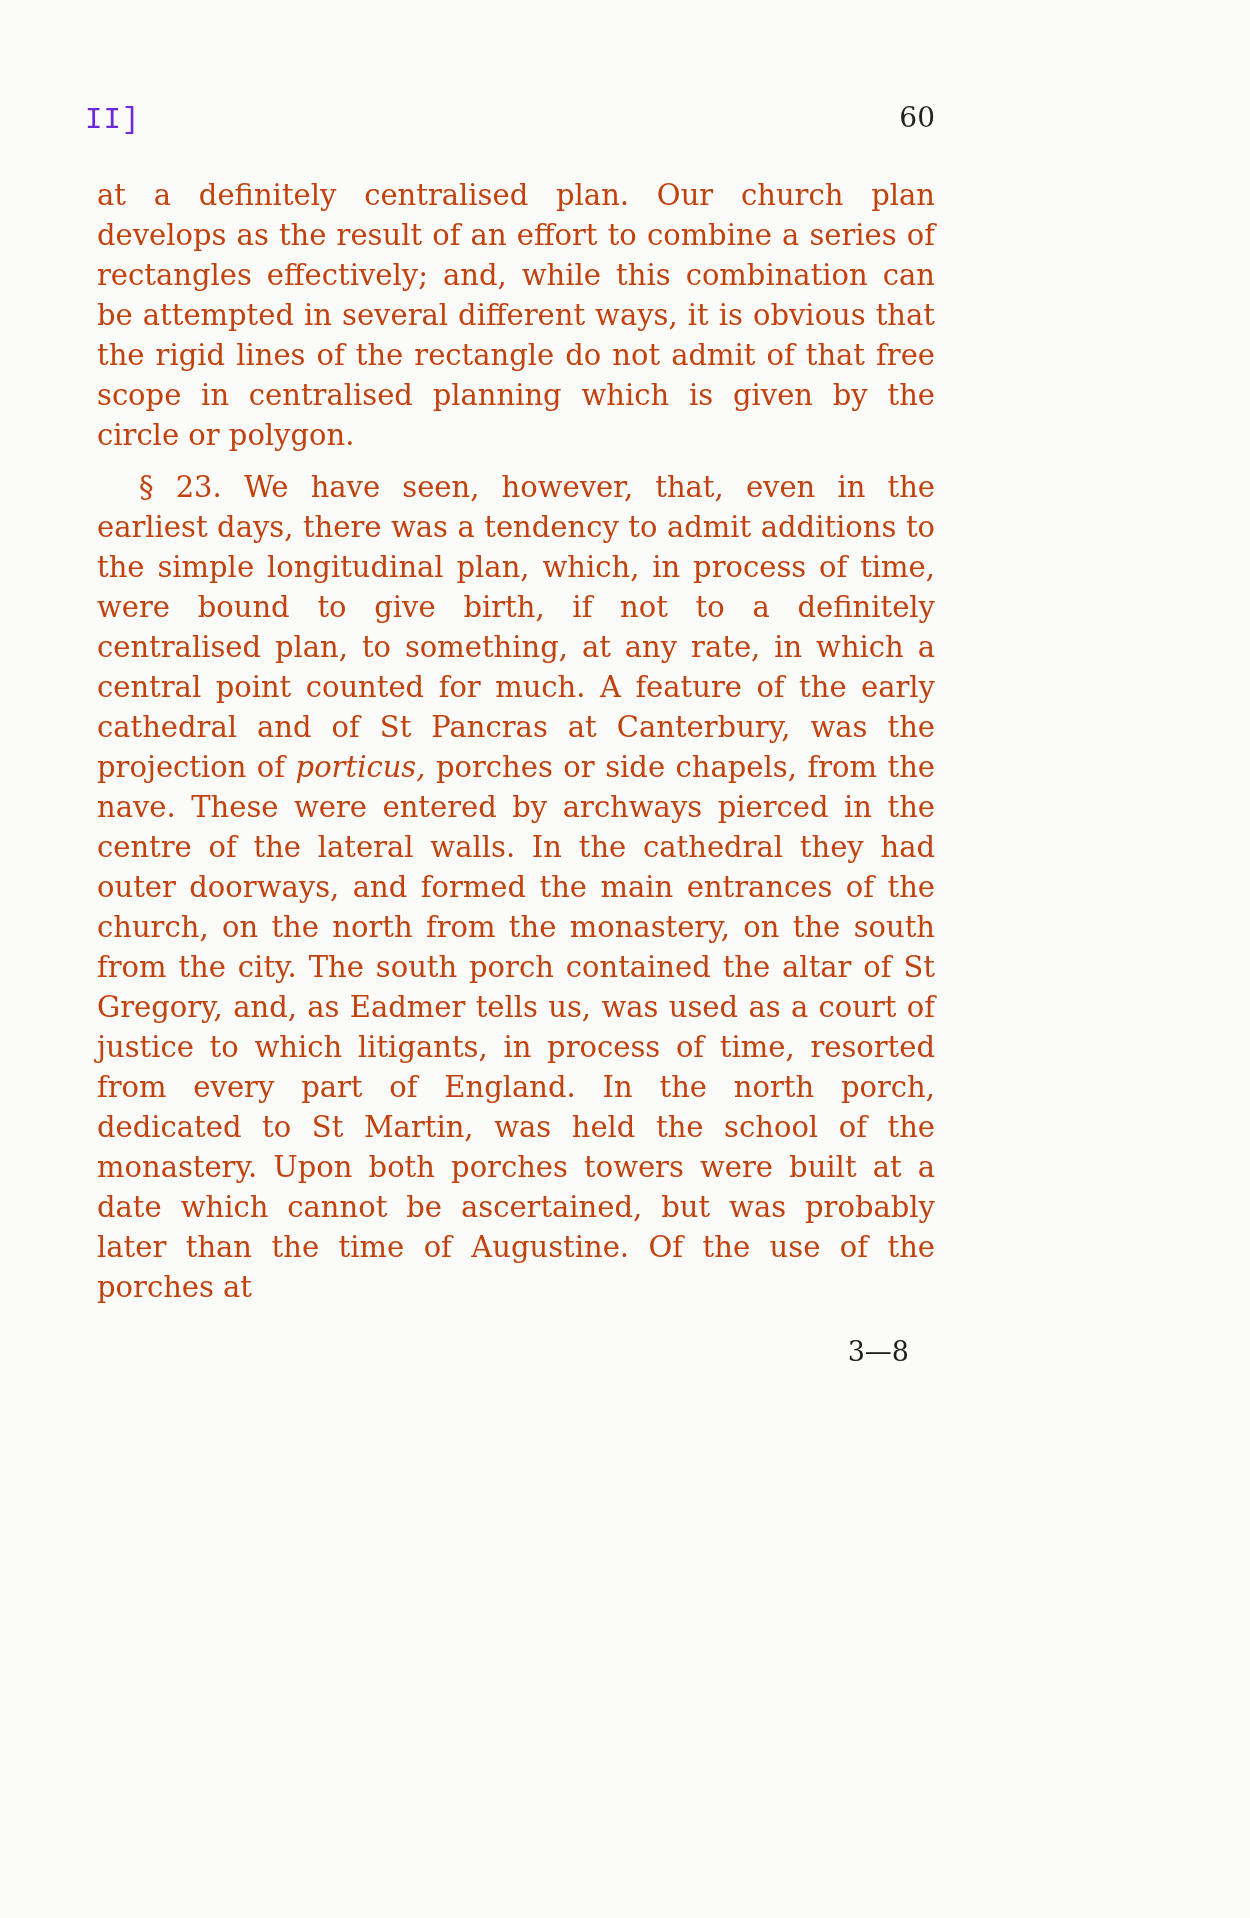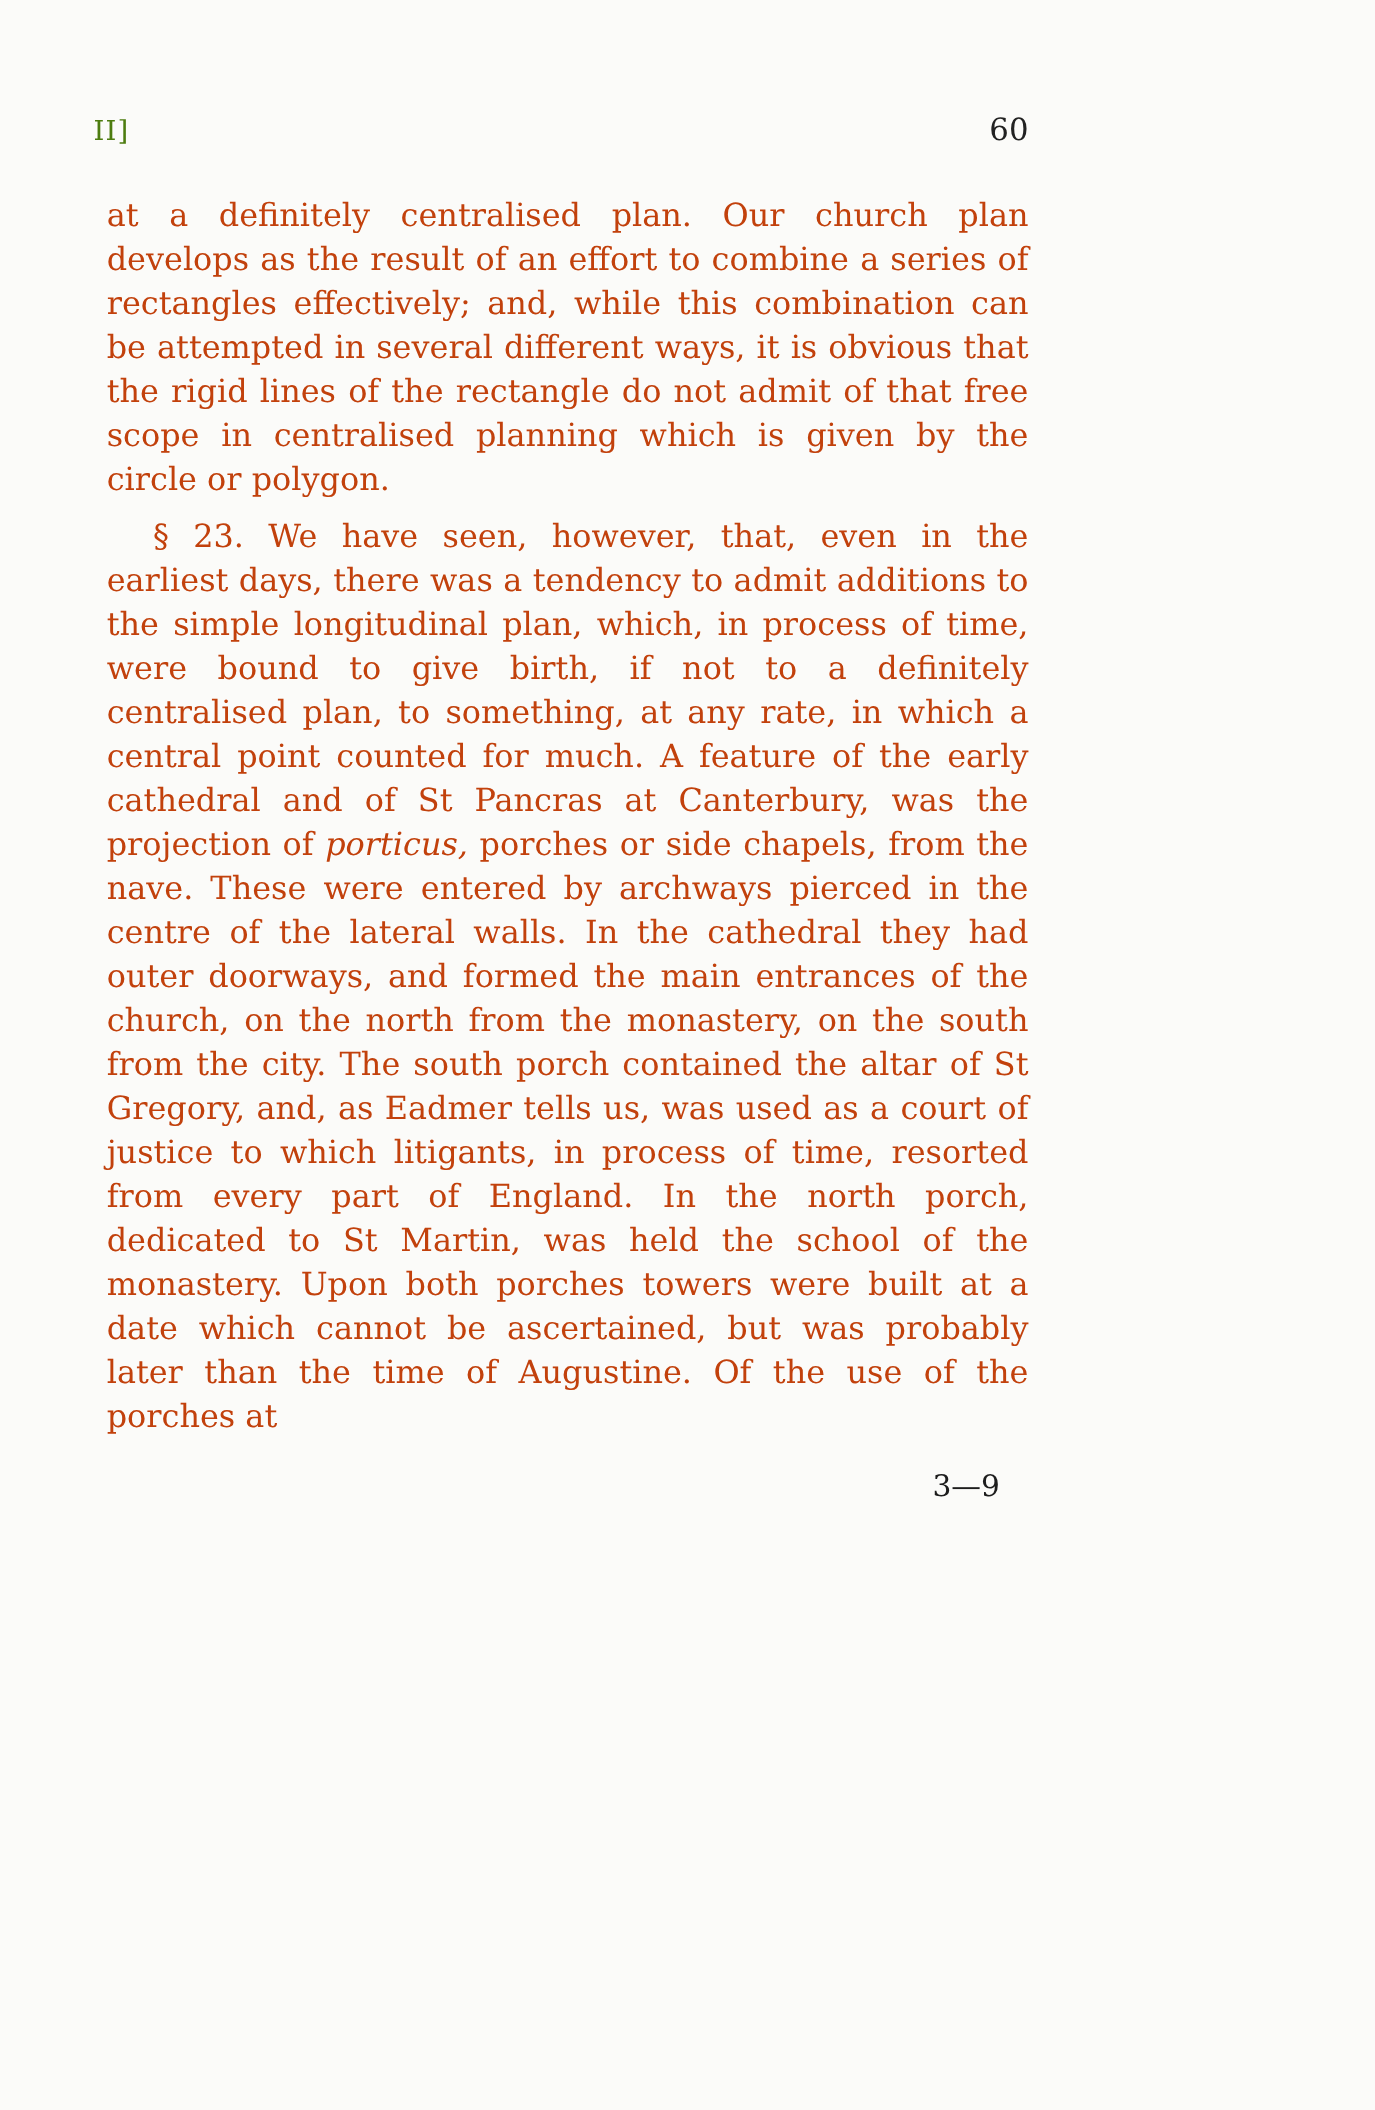--- a/index.html
+++ b/index.html
@@ -27,23 +27,24 @@
     position: absolute;
     top: 98px;
     left: 85px;
     width: 860px;
     height: 42px;
   }
   .running-head .chapter {
     position: absolute;
     left: 0;
     top: 6px;
-    font-size: 25px;
+    font-size: 29px;
     letter-spacing: 1px;
-    color: #4d7c0f;
+    color: #6d28d9;
+    font-family: Liberation Mono, monospace;
   }
   .running-head .head-title {
     position: absolute;
     left: 0;
     right: 0;
     top: 0;
     text-align: center;
     font-size: 30px;
     letter-spacing: 5px;
     word-spacing: 14px;
@@ -95,15 +96,15 @@
   <div class="running-head">
     <span class="chapter">II]</span>
     <span class="page-number">60</span>
   </div>
 
   <div class="text-block">
       <p class="para"><span>at a definitely centralised plan.  Our church plan develops as the result of an effort to combine a series of rectangles effectively; and, while this combination can be attempted in several different ways, it is obvious that the rigid lines of the rectangle do not admit of that free scope in centralised planning which is given by the circle or polygon.</span></p>
       <p class="para indent"><span>§ 23.  We have seen, however, that, even in the earliest days, there was a tendency to admit additions to the simple longitudinal plan, which, in process of time, were bound to give birth, if not to a definitely centralised plan, to something, at any rate, in which a central point counted for much.  A feature of the early cathedral and of St Pancras at Canterbury, was the projection of </span><span class="italic">porticus,</span><span> porches or side chapels, from the nave.  These were entered by archways pierced in the centre of the lateral walls.  In the cathedral they had outer doorways, and formed the main entrances of the church, on the north from the monastery, on the south from the city.  The south porch contained the altar of St Gregory, and, as Eadmer tells us, was used as a court of justice to which litigants, in process of time, resorted from every part of England.  In the north porch, dedicated to St Martin, was held the school of the monastery. Upon both porches towers were built at a date which cannot be ascertained, but was probably later than the time of Augustine.  Of the use of the porches at</span></p>
     </div>
 
-  <div class="signature">3—9</div>
+  <div class="signature">3—8</div>
 
 </div>
 
 </body></html>

